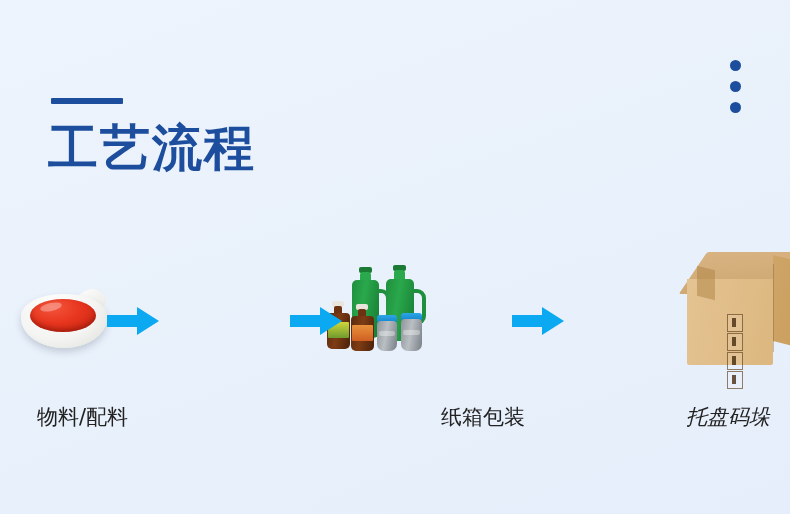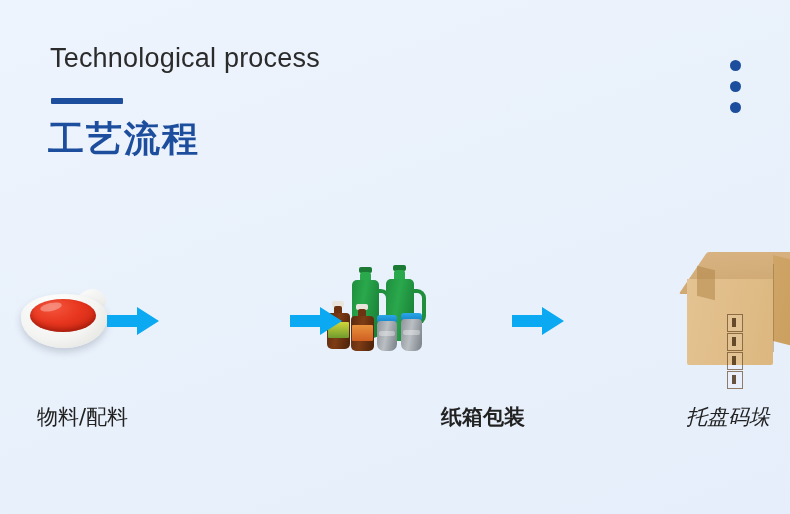--- a/index.html
+++ b/index.html
@@ -20,21 +20,21 @@
     position:absolute;left:50px;top:43px;
     font-size:27px;font-weight:300;letter-spacing:.2px;
     color:#2b2b2b;white-space:nowrap;
   }
   .hdr-rule{
     position:absolute;left:51px;top:98px;
     width:72px;height:6px;background:#1d4e9e;border-radius:1px;
   }
   .hdr-cn{
     position:absolute;left:48px;top:115px;
-    font-size:36px;font-weight:bold;letter-spacing:2px;
+    font-size:50px;font-weight:bold;letter-spacing:2px;
     color:#1d4e9e;white-space:nowrap;
     font-family:"DejaVu Sans","Liberation Sans",sans-serif;
   }
 
   
   .dots{position:absolute;left:730px;top:60px;}
   .dot{width:11px;height:11px;border-radius:50%;background:#1d4e9e;margin-bottom:10px;}
 
   
   .flow{position:absolute;left:0;top:210px;width:790px;height:240px;}
@@ -134,21 +134,20 @@
   }
 
   
   .arrow svg{display:block;}
 </style>
 </head>
 <body>
 
 <div id="page">
 
-  <div class="hdr-en">Technological process</div>
   <div class="hdr-rule"></div>
   <div class="hdr-cn">工艺流程</div>
 
   <div class="dots">
     <div class="dot"></div>
     <div class="dot"></div>
     <div class="dot"></div>
   </div>
 
   <div class="flow">
@@ -201,21 +200,21 @@
         <div class="jarband" style="left:78px;top:65px;width:17px;height:5px;"></div>
       </div>
     </div>
 
     <div class="arrow" style="left:290px;">
       <svg width="52" height="30" viewBox="0 0 52 30">
         <path d="M0 9 H30 V1 L52 15 L30 29 V21 H0 Z" fill="#0aa9f2"></path>
       </svg>
     </div>
 
-    <div class="step" style="left:340px;top:0;width:185px;height:240px;font-weight:bold;">
+    <div class="step" style="left:340px;top:0;width:185px;height:240px;">
       <div class="art box-wrap">
         <div class="bx-face-top"></div>
         <div class="bx-face-left"></div>
         <div class="bx-face-right"></div>
         <div class="bx-tape"></div>
         <div class="bx-seam"></div>
         <div class="stamp" style="left:42px;top:62px;">
           <i></i>
           <i></i>
           <i></i>

